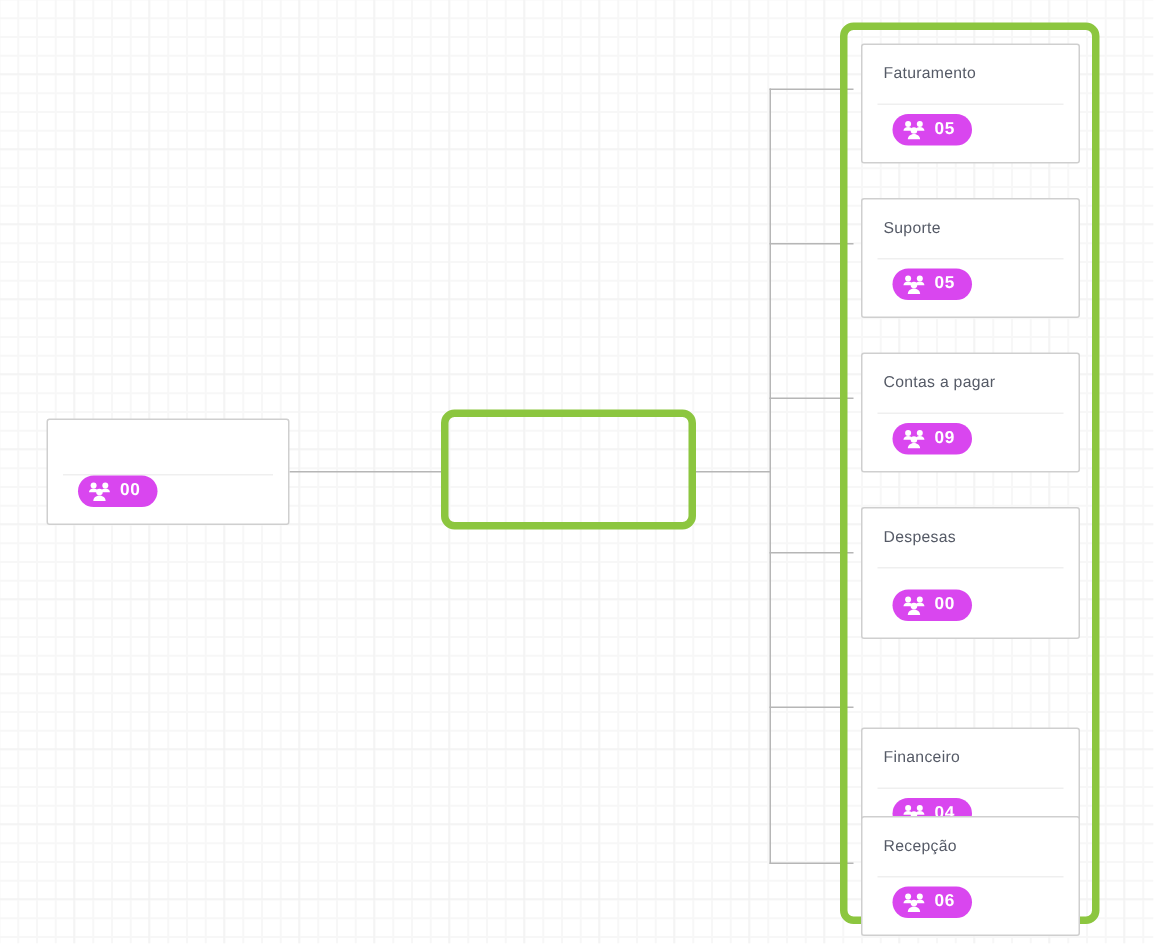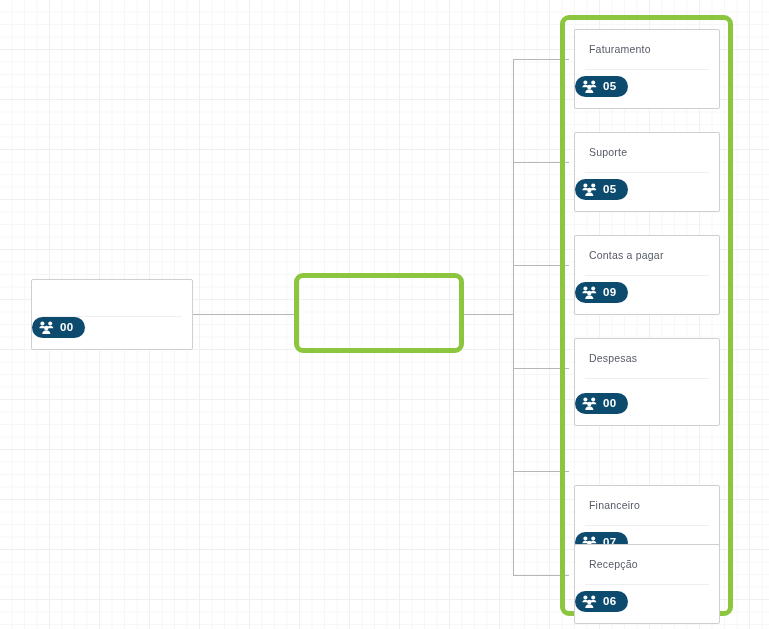--- a/index.html
+++ b/index.html
@@ -53,27 +53,27 @@
   .node-divider {
     position: absolute;
     left: 10px;
     right: 10px;
     top: 39px;
     height: 1px;
     background: #efefef;
   }
   .badge {
     position: absolute;
-    left: 0;
+    left: 20px;
     bottom: 11px;
     height: 21px;
     min-width: 50px;
     padding: 0 11px 0 7px;
     border-radius: 11px;
-    background: #0c4a6e;
+    background: #d946ef;
     display: flex;
     align-items: center;
     gap: 6px;
     box-sizing: border-box;
   }
   .badge .count {
     font-size: 11.5px;
     font-weight: bold;
     color: #ffffff;
     letter-spacing: .4px;
@@ -229,21 +229,21 @@
         <span>
           <svg width="15" height="13" viewBox="0 0 15 13" xmlns="http://www.w3.org/2000/svg">
             <circle cx="3.4" cy="2.6" r="2.0" fill="#ffffff"></circle>
             <circle cx="11.2" cy="2.6" r="2.0" fill="#ffffff"></circle>
             <path d="M0.3 7.2c0-1.5 1.4-2.5 3.1-2.5s3.1 1.0 3.1 2.5z" fill="#ffffff"></path>
             <path d="M8.1 7.2c0-1.5 1.4-2.5 3.1-2.5s3.1 1.0 3.1 2.5z" fill="#ffffff"></path>
             <circle cx="7.3" cy="7.0" r="2.2" fill="#ffffff"></circle>
             <path d="M3.2 13c0-2.2 1.9-3.7 4.1-3.7s4.1 1.5 4.1 3.7z" fill="#ffffff"></path>
           </svg>
         </span>
-        <span class="count">07</span>
+        <span class="count">04</span>
       </div>
     </div>
 
     <div class="node" style="top:524px; height:80px;">
       <div class="node-title">Recepção</div>
       <div class="node-divider"></div>
       <div class="badge">
         <span>
           <svg width="15" height="13" viewBox="0 0 15 13" xmlns="http://www.w3.org/2000/svg">
             <circle cx="3.4" cy="2.6" r="2.0" fill="#ffffff"></circle>

